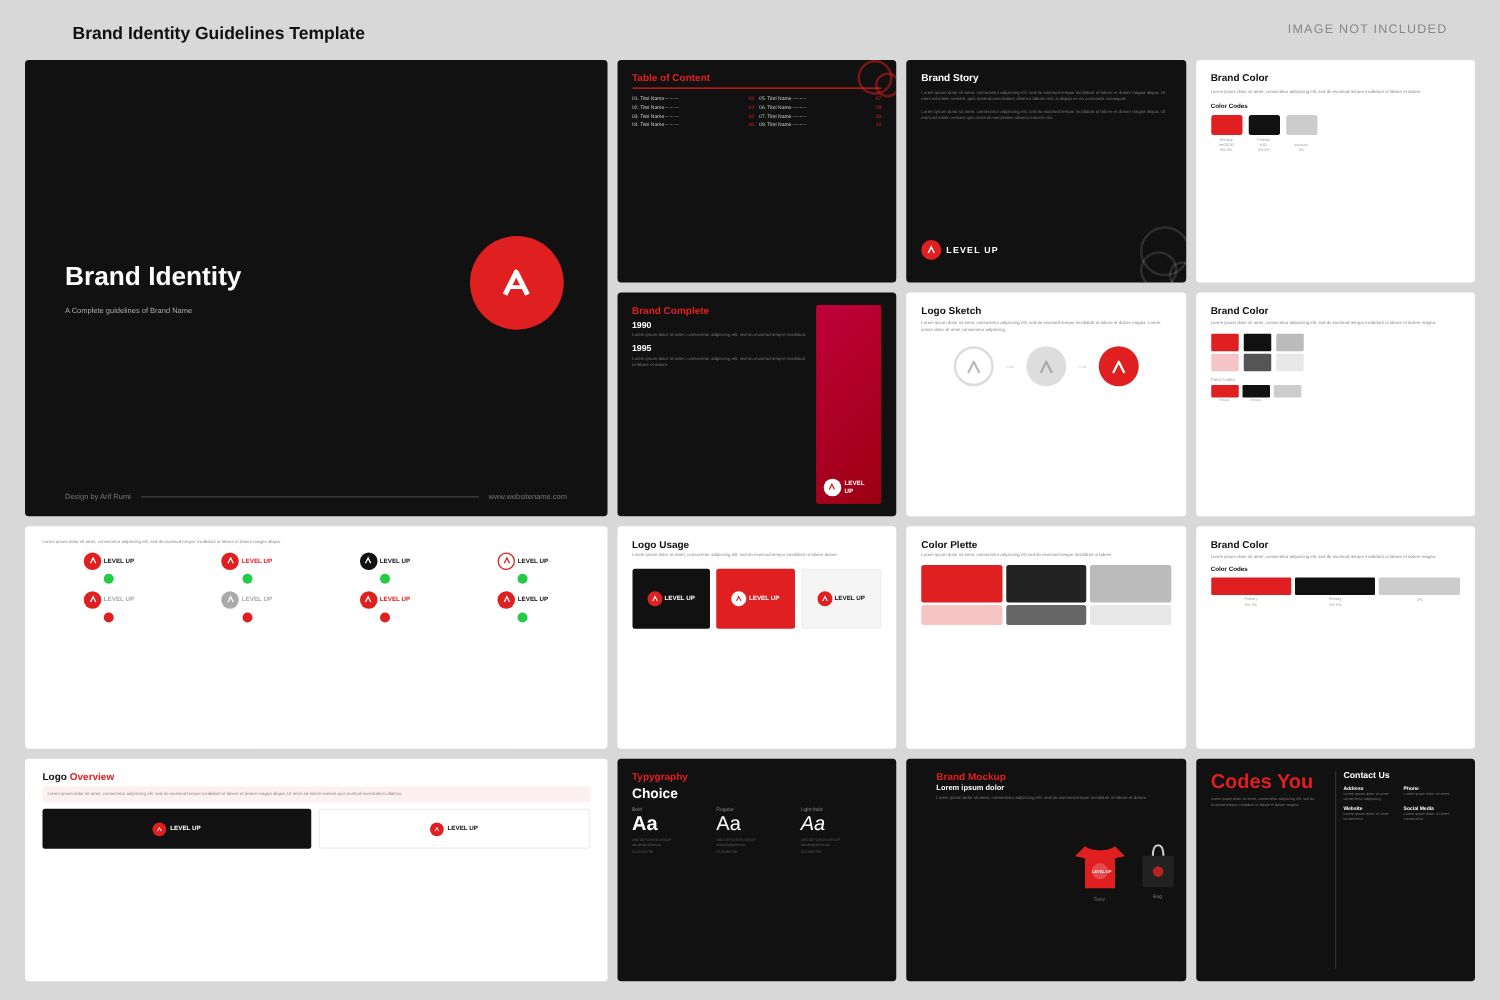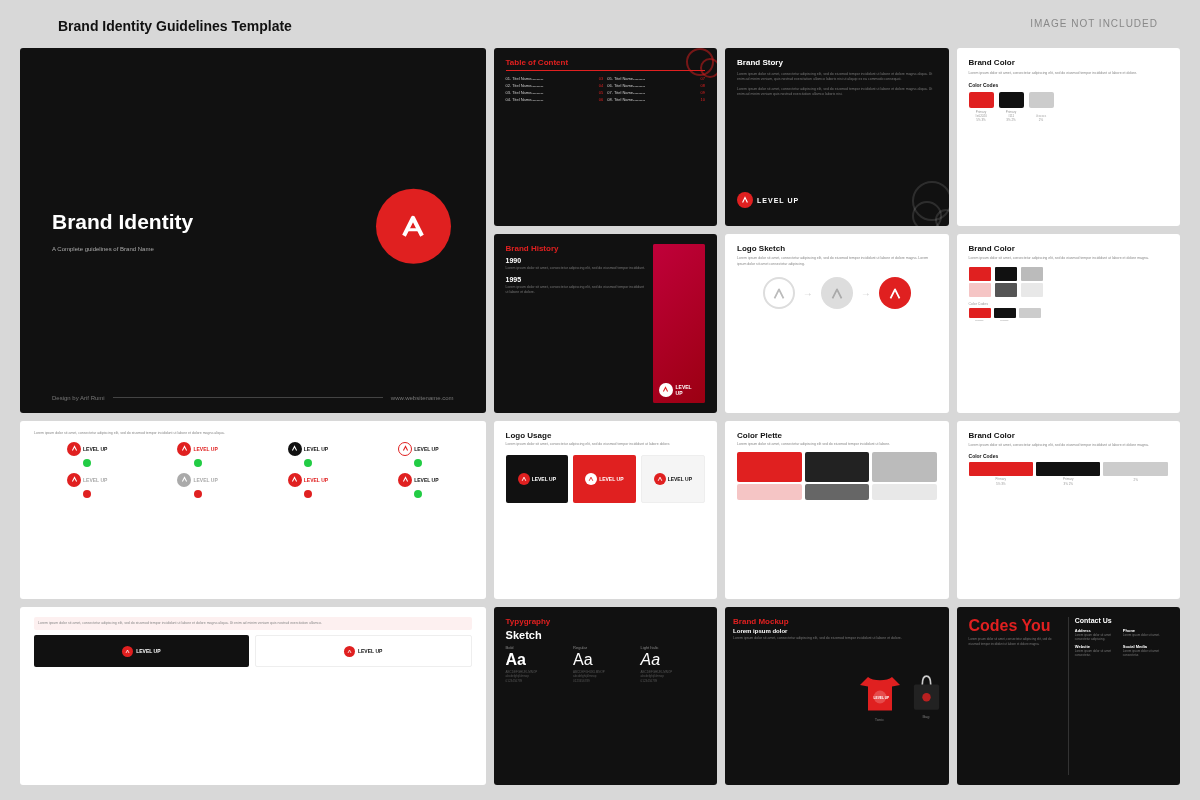--- a/index.html
+++ b/index.html
@@ -169,21 +169,21 @@
       </div>
       <div style="display:flex; flex-direction:column; gap:2px; align-items:center;">
         <div style="width:25px; height:16px; background:#ccc; border-radius:2px;"></div>
         <div style="font-size:3px; color:#999; text-align:center;"><br>#cccccc<br>2%</div>
       </div>
     </div>
   </div>
 
   <div class="slide" style="grid-column:2; grid-row:2; background:#111; padding:10px 12px; display:flex; gap:8px;">
     <div style="flex:1;">
-      <div style="font-size:8px; font-weight:700; color:#e02020; margin-bottom:4px;">Brand History</div>
+      <div style="font-size:8px; font-weight:700; color:#e02020; margin-bottom:4px;">Brand Complete</div>
       <div style="font-size:7px; font-weight:700; color:#fff; margin:3px 0 2px;">1990</div>
       <div style="font-size:3.5px; color:#777; line-height:1.5;">Lorem ipsum dolor sit amet, consectetur adipiscing elit, sed do eiusmod tempor incididunt.</div>
       <div style="font-size:7px; font-weight:700; color:#fff; margin:4px 0 2px;">1995</div>
       <div style="font-size:3.5px; color:#777; line-height:1.5;">Lorem ipsum dolor sit amet, consectetur adipiscing elit, sed do eiusmod tempor incididunt ut labore et dolore.</div>
     </div>
     <div style="width:52px; background:#c0003a; border-radius:2px; display:flex; flex-direction:column; align-items:center; justify-content:flex-end; padding:6px; gap:4px; position:relative; overflow:hidden;">
       <div style="position:absolute; top:0; left:0; right:0; bottom:0; background:linear-gradient(135deg, #c0003a 0%, #8b0000 100%); opacity:0.7;"></div>
       <div style="position:relative; display:flex; align-items:center; gap:3px; z-index:1;">
         <div style="width:14px; height:14px; border-radius:50%; background:#fff; display:flex; align-items:center; justify-content:center;">
           <svg width="7" height="7" viewBox="0 0 10 10">
@@ -433,20 +433,21 @@
       </div>
       <div style="display:flex; flex-direction:column; gap:1px; align-items:center;">
         <div style="width:100%; height:14px; background:#ccc; border-radius:1px;"></div>
         <div style="font-size:3px; color:#999;"></div>
         <div style="font-size:3px; color:#999;">2%</div>
       </div>
     </div>
   </div>
 
   <div class="slide" style="grid-column:1; grid-row:4; background:#fff; padding:10px 14px;">
+    <div style="font-size:8px; font-weight:700; color:#111; margin-bottom:3px;">Logo <span style="color:#e02020;">Overview</span></div>
     <div style="font-size:3.5px; color:#888; line-height:1.5; margin-bottom:5px; background:#fdf0f0; padding:4px; border-radius:2px;">Lorem ipsum dolor sit amet, consectetur adipiscing elit, sed do eiusmod tempor incididunt ut labore et dolore magna aliqua. Ut enim ad minim veniam quis nostrud exercitation ullamco.</div>
     <div style="display:flex; gap:6px;">
       <div style="flex:1; height:32px; background:#111; border-radius:2px; display:flex; align-items:center; justify-content:center; gap:3px;">
         <div style="width:11px; height:11px; border-radius:50%; background:#e02020; display:flex; align-items:center; justify-content:center;">
             <svg width="5" height="5" viewBox="0 0 10 10">
               <path d="M2 8L5 2L8 8" stroke="white" stroke-width="1.5" fill="none"></path>
             </svg>
           </div>
         <span style="font-size:5px; font-weight:900; color:#fff;">LEVEL UP</span>
       </div>
@@ -456,41 +457,41 @@
               <path d="M2 8L5 2L8 8" stroke="white" stroke-width="1.5" fill="none"></path>
             </svg>
           </div>
         <span style="font-size:5px; font-weight:900; color:#111;">LEVEL UP</span>
       </div>
     </div>
   </div>
 
   <div class="slide" style="grid-column:2; grid-row:4; background:#111; padding:10px 12px;">
     <div style="font-size:8px; font-weight:700; color:#e02020; margin-bottom:3px;">Typygraphy</div>
-    <div style="font-size:11px; font-weight:700; color:#fff; margin-bottom:4px;">Sketch</div>
+    <div style="font-size:11px; font-weight:700; color:#fff; margin-bottom:4px;">Choice</div>
     <div style="display:grid; grid-template-columns:1fr 1fr 1fr; gap:3px;">
       <div>
         <div style="font-size:4px; color:#888; margin-bottom:2px;">Bold</div>
         <div style="font-size:16px; font-weight:700; color:#fff; line-height:1;">Aa</div>
         <div style="font-size:3px; color:#555; line-height:1.5; margin-top:2px;">ABCDEFGHIJKLMNOP<br>abcdefghijklmnop<br>0123456789</div>
       </div>
       <div>
         <div style="font-size:4px; color:#888; margin-bottom:2px;">Regular</div>
         <div style="font-size:16px; font-weight:400; color:#fff; line-height:1;">Aa</div>
         <div style="font-size:3px; color:#555; line-height:1.5; margin-top:2px;">ABCDEFGHIJKLMNOP<br>abcdefghijklmnop<br>0123456789</div>
       </div>
       <div>
         <div style="font-size:4px; color:#888; margin-bottom:2px;">Light Italic</div>
         <div style="font-size:16px; font-weight:300; font-style:italic; color:#fff; line-height:1;">Aa</div>
         <div style="font-size:3px; color:#555; line-height:1.5; margin-top:2px;">ABCDEFGHIJKLMNOP<br>abcdefghijklmnop<br>0123456789</div>
       </div>
     </div>
   </div>
 
-  <div class="slide" style="grid-column:3; grid-row:4; background:#111; padding:10px 8px; position:relative;">
+  <div class="slide" style="grid-column:3; grid-row:4; background:#111; padding:10px 24px; position:relative;">
     <div style="font-size:8px; font-weight:700; color:#e02020; margin-bottom:2px;">Brand Mockup</div>
     <div style="font-size:6px; font-weight:700; color:#fff; margin-bottom:2px;">Lorem ipsum dolor</div>
     <div style="font-size:3.5px; color:#777; line-height:1.5;">Lorem ipsum dolor sit amet, consectetur adipiscing elit, sed do eiusmod tempor incididunt ut labore et dolore.</div>
 
     <div style="position:absolute; right:5px; top:0; bottom:0; display:flex; align-items:center; gap:5px;">
       <div style="display:flex; flex-direction:column; align-items:center;">
         <svg width="48" height="48" viewBox="0 0 60 60">
           <path d="M15 10 L5 20 L15 22 L15 52 L45 52 L45 22 L55 20 L45 10 Q40 14 30 14 Q20 14 15 10Z" fill="#e02020"></path>
           <circle cx="30" cy="35" r="8" fill="white" opacity="0.2"></circle>
           <text x="22" y="37" font-size="4" fill="white" font-weight="bold">LEVEL UP</text>

